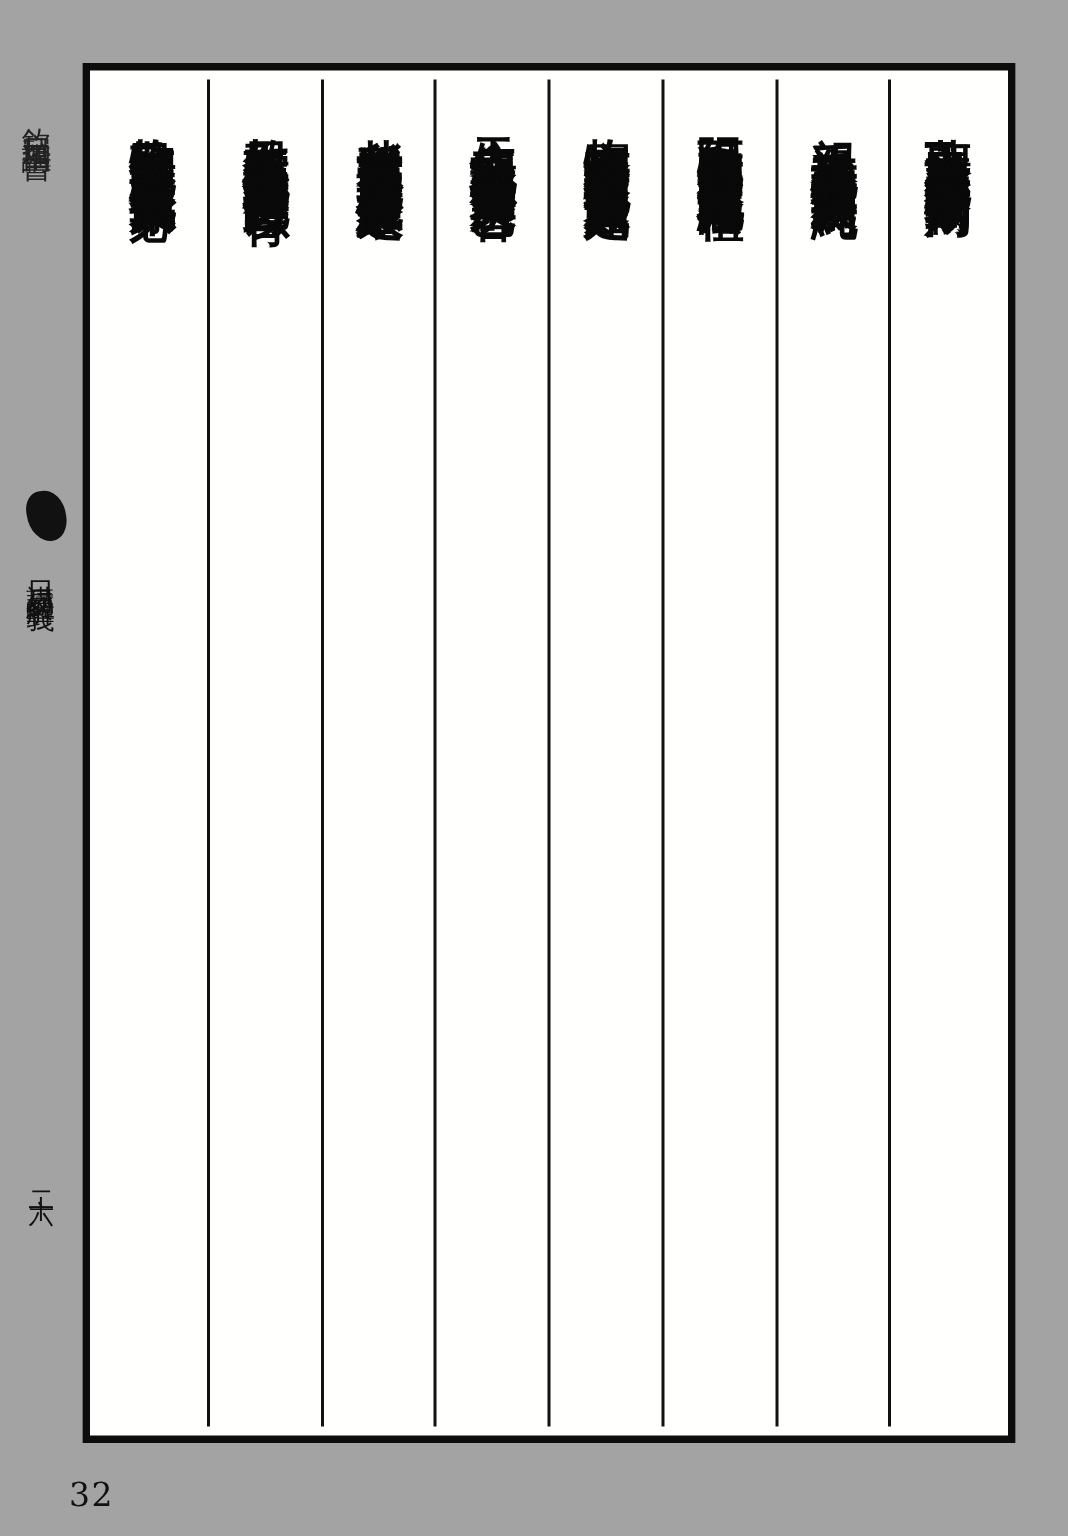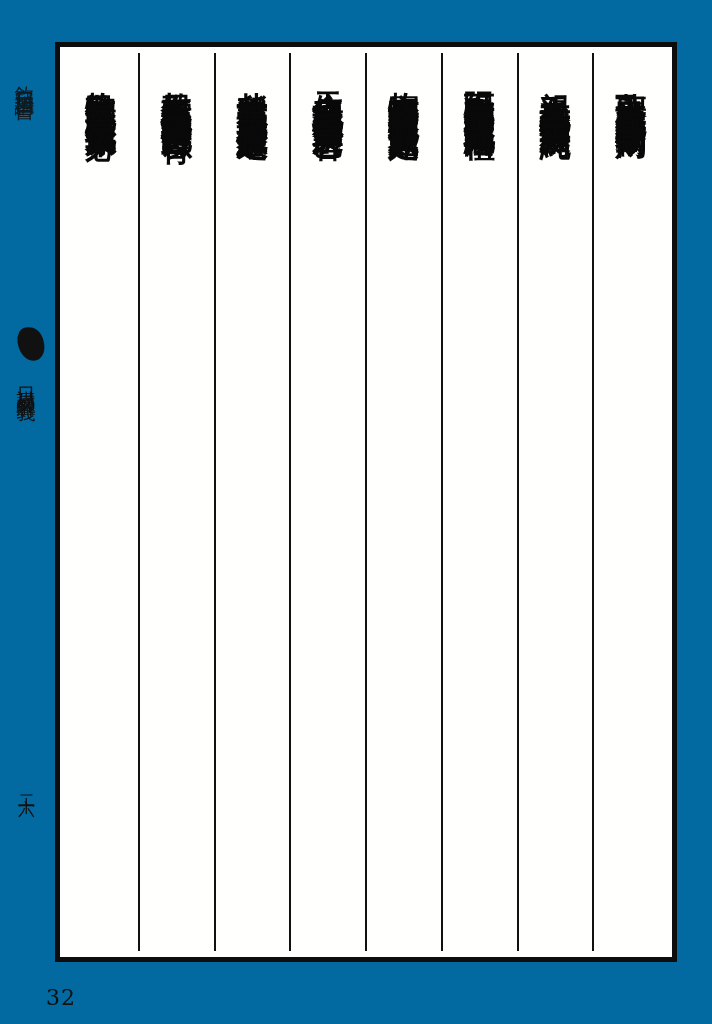--- a/index.html
+++ b/index.html
@@ -13,21 +13,21 @@
     font-family: "DejaVu Serif", serif;
     overflow: hidden;
     position: relative;
   }
 
   #page {
     position: absolute;
     left: 0; top: 0;
     width: 712px;
     height: 1024px;
-    background: #0369a1;
+    background: #a3a3a3;
   }
 
   
   #frame {
     position: absolute;
     left: 55px;
     top: 42px;
     width: 622px;
     height: 920px;
     border: 5px solid #0d0d0d;

